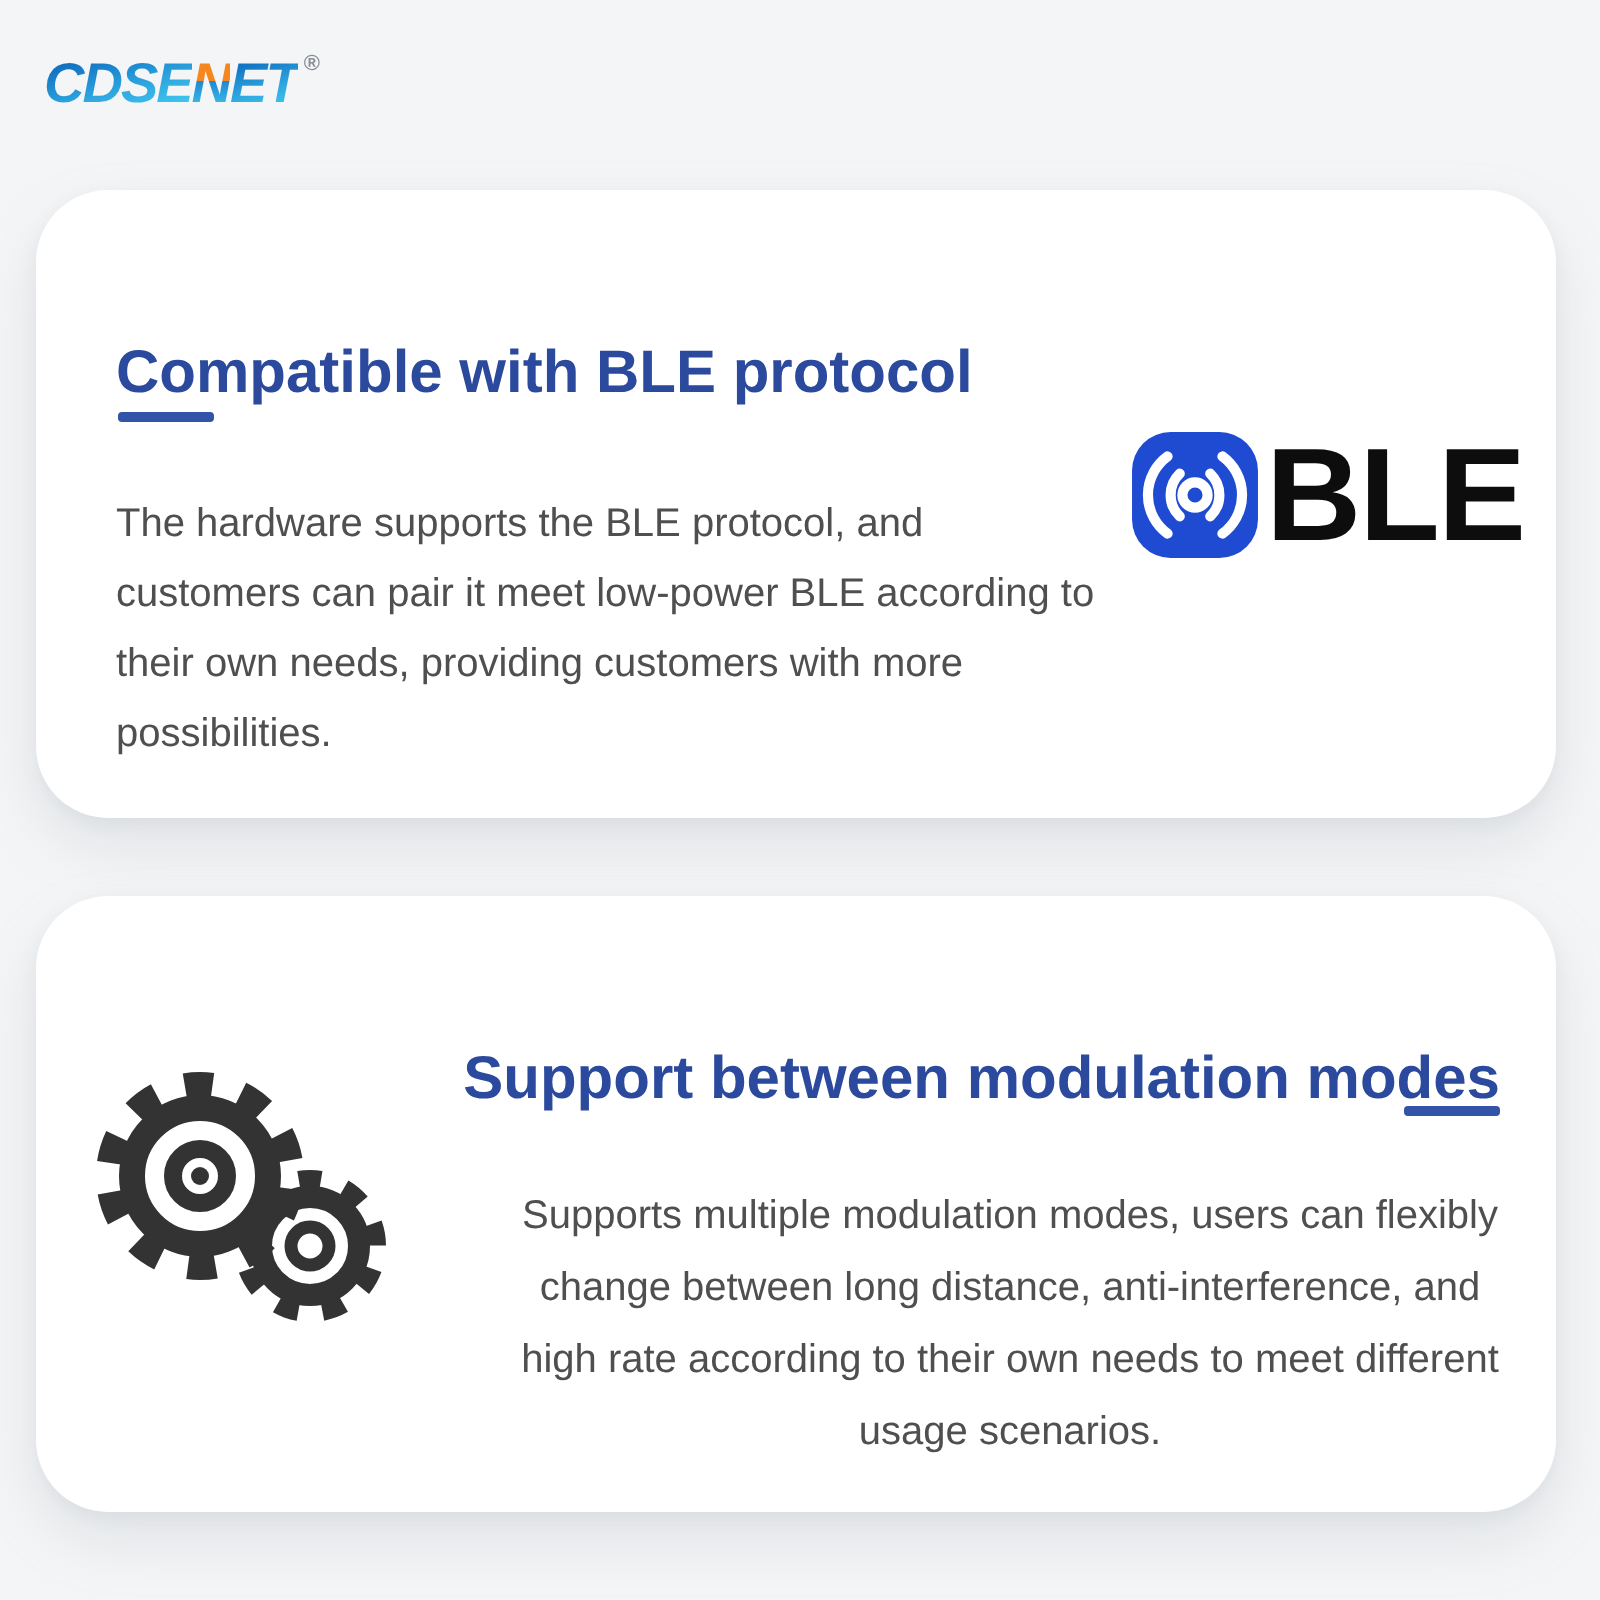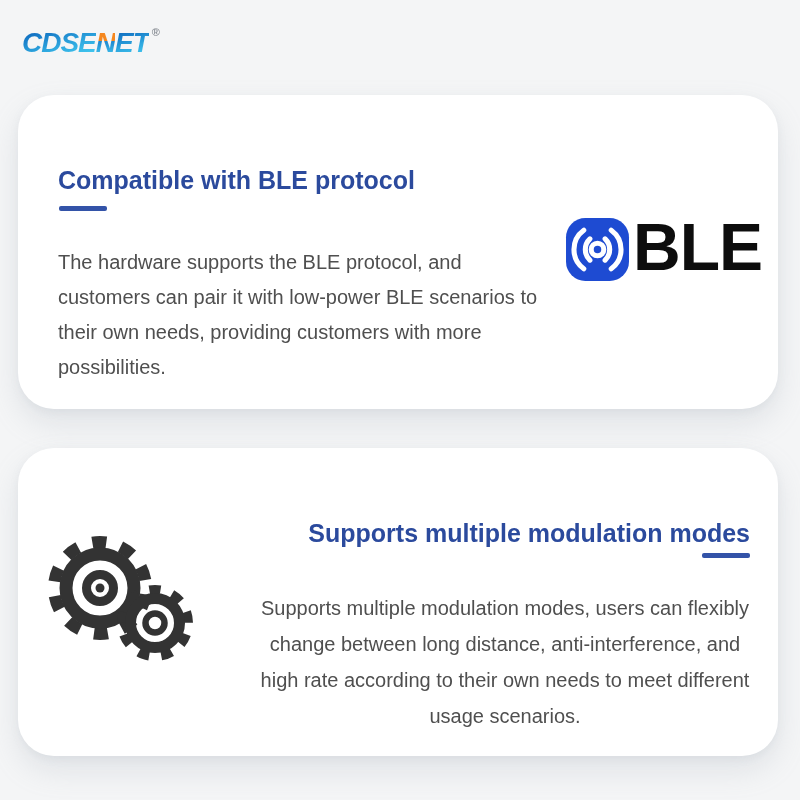--- a/index.html
+++ b/index.html
@@ -37,40 +37,40 @@
   
   .card {
     position: absolute; left: 18px; width: 760px;
     background: #ffffff; border-radius: 36px;
     box-shadow: 0 14px 30px rgba(145, 155, 168, 0.20), 0 3px 8px rgba(145, 155, 168, 0.10);
   }
   .card-ble { top: 95px; height: 314px; }
   .card-mod { top: 448px; height: 308px; }
 
   .card-title {
-    position: absolute; font-size: 25px; font-weight: bold;
+    position: absolute; font-size: 30px; font-weight: bold;
     color: #2b4a9d; white-space: nowrap;
   }
   .dash {
     position: absolute; width: 48px; height: 5px;
     background: #3353a8; border-radius: 2px;
   }
   .card-body {
     position: absolute; font-size: 20px; line-height: 35px;
     color: #4f4f4f;
   }
 
   
   .card-ble .card-title { left: 40px; top: 50px; }
   .card-ble .dash { left: 41px; top: 111px; }
   .card-ble .card-body { left: 40px; top: 130px; width: 492px; text-align: left; }
 
   .ble-block {
     position: absolute; top: 117px; right: 16px;
-    display: flex; align-items: flex-end; height: 70px;
+    display: flex; align-items: center; height: 70px;
   }
   .ble-icon-box { width: 65px; height: 65px; flex: 0 0 auto; }
   .ble-label {
     font-size: 66px; font-weight: 800; color: #0d0d0d;
     letter-spacing: -1px; margin-left: 3px; line-height: 70px;
   }
 
   
   .card-mod .card-title { right: 28px; top: 50px; text-align: right; }
   .card-mod .dash { right: 28px; top: 105px; }
@@ -81,39 +81,39 @@
 </head>
 <body>
 
 <div class="logo">
   <span class="grad">CDSE</span><span class="accent">N</span><span class="grad">ET</span><span class="reg">®</span>
 </div>
 
 <section class="card card-ble">
   <h2 class="card-title">Compatible with BLE protocol</h2>
   <div class="dash"></div>
-  <p class="card-body">The hardware supports the BLE protocol, and customers can pair it with low-power BLE scenarios to their own needs, providing customers with more possibilities.</p>
+  <p class="card-body">The hardware supports the BLE protocol, and customers can pair it meet low-power BLE according to their own needs, providing customers with more possibilities.</p>
 
   <div class="ble-block">
     <span class="ble-icon-box">
       <svg width="65" height="65" viewBox="0 0 64 64" aria-hidden="true">
         <rect x="1" y="1" width="62" height="62" rx="19" fill="#1e4bd2"></rect>
         <circle cx="32" cy="32" r="6.2" fill="none" stroke="#ffffff" stroke-width="5"></circle>
         <path d="M 24.5 21.5 A 14.5 14.5 0 0 0 24.5 42.5" fill="none" stroke="#ffffff" stroke-width="5" stroke-linecap="round"></path>
         <path d="M 18.5 13 A 23.5 23.5 0 0 0 18.5 51" fill="none" stroke="#ffffff" stroke-width="5" stroke-linecap="round"></path>
         <path d="M 39.5 21.5 A 14.5 14.5 0 0 1 39.5 42.5" fill="none" stroke="#ffffff" stroke-width="5" stroke-linecap="round"></path>
         <path d="M 45.5 13 A 23.5 23.5 0 0 1 45.5 51" fill="none" stroke="#ffffff" stroke-width="5" stroke-linecap="round"></path>
       </svg>
     </span>
     <span class="ble-label">BLE</span>
   </div>
 </section>
 
 <section class="card card-mod">
-  <h2 class="card-title">Supports multiple modulation modes</h2>
+  <h2 class="card-title">Support between modulation modes</h2>
   <div class="dash"></div>
   <p class="card-body">Supports multiple modulation modes, users can flexibly change between long distance, anti-interference, and high rate according to their own needs to meet different usage scenarios.</p>
 
   <span class="gears-box">
     <svg width="170" height="155" viewBox="0 0 170 155" aria-hidden="true">
 
       <g transform="rotate(8 58 68)">
         <circle cx="58" cy="68" r="46" fill="none" stroke="#333333" stroke-width="12" stroke-dasharray="14 14.9"></circle>
       </g>
       <circle cx="58" cy="68" r="34" fill="none" stroke="#333333" stroke-width="13"></circle>

